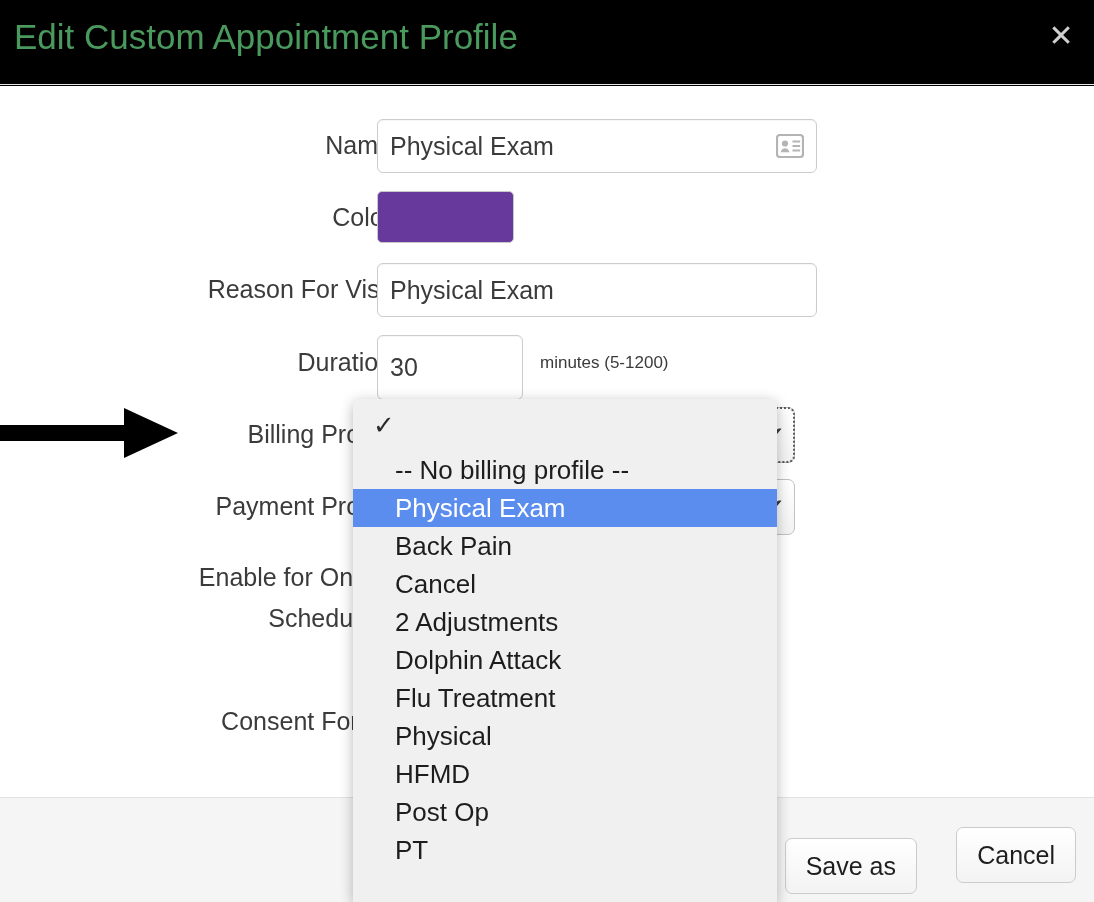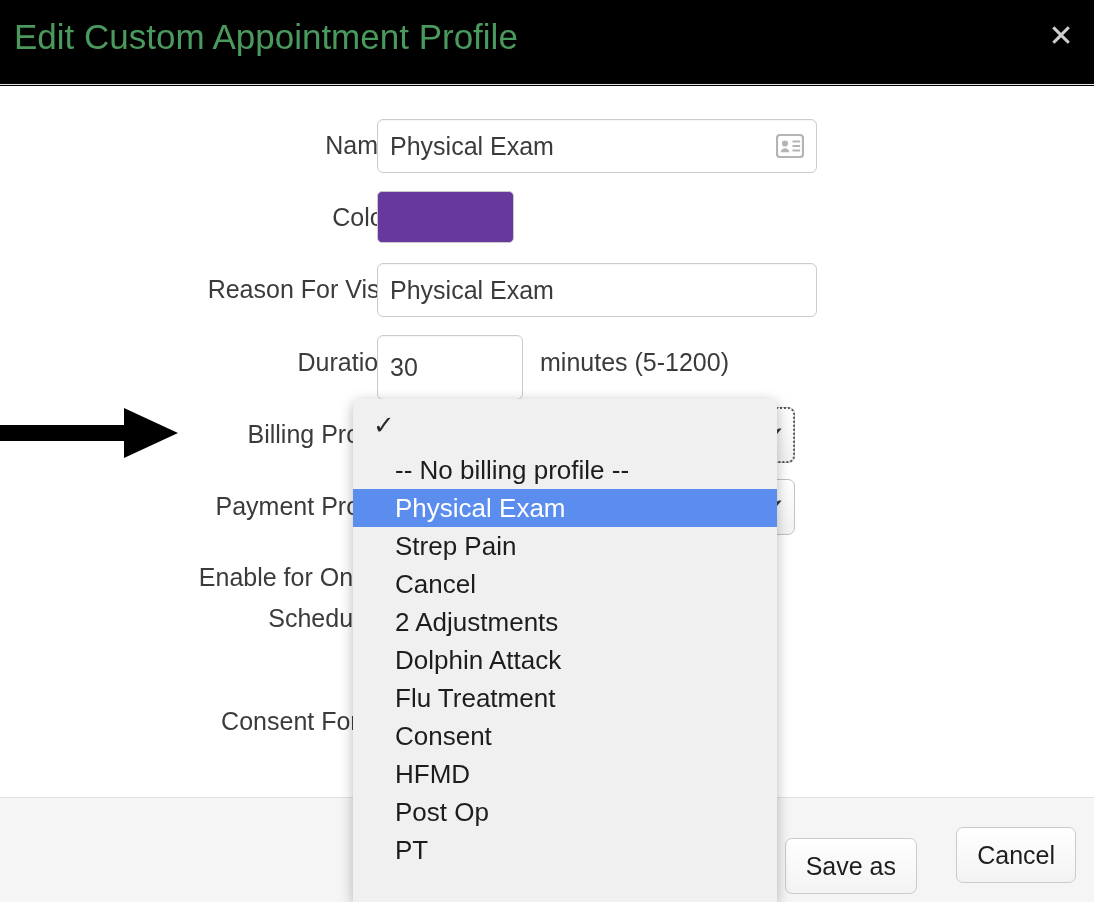--- a/index.html
+++ b/index.html
@@ -131,21 +131,21 @@
     width: 440px;
     height: 54px;
   }
   .input-duration {
     width: 146px;
     height: 65px;
   }
   .duration-suffix {
     position: absolute;
     left: 540px;
-    font-size: 25px;
+    font-size: 17px;
     color: #3b3b3b;
     line-height: 55px;
     white-space: nowrap;
   }
 
   
   .color-swatch {
     width: 137px;
     height: 52px;
     border-radius: 5px;
@@ -358,26 +358,26 @@
     <button class="btn btn-cancel">Cancel</button>
   </div>
 
   <div class="dropdown-popup">
     <div class="dd-checkmark-row">
       <span class="dd-checkmark">✓</span>
     </div>
     <div id="dd-list">
         <div class="dd-item">-- No billing profile --</div>
         <div class="dd-item selected">Physical Exam</div>
-        <div class="dd-item">Strep Pain</div>
+        <div class="dd-item">Back Pain</div>
         <div class="dd-item">Cancel</div>
         <div class="dd-item">2 Adjustments</div>
         <div class="dd-item">Dolphin Attack</div>
         <div class="dd-item">Flu Treatment</div>
-        <div class="dd-item">Consent</div>
+        <div class="dd-item">Physical</div>
         <div class="dd-item">HFMD</div>
         <div class="dd-item">Post Op</div>
         <div class="dd-item">PT</div>
       </div>
   </div>
 
   <div class="arrow-annotation">
     <svg width="180" height="56" viewBox="0 0 180 56" xmlns="http://www.w3.org/2000/svg">
       <rect x="0" y="20" width="130" height="16" fill="#000000"></rect>
       <polygon points="124,3 178,28 124,53" fill="#000000"></polygon>

